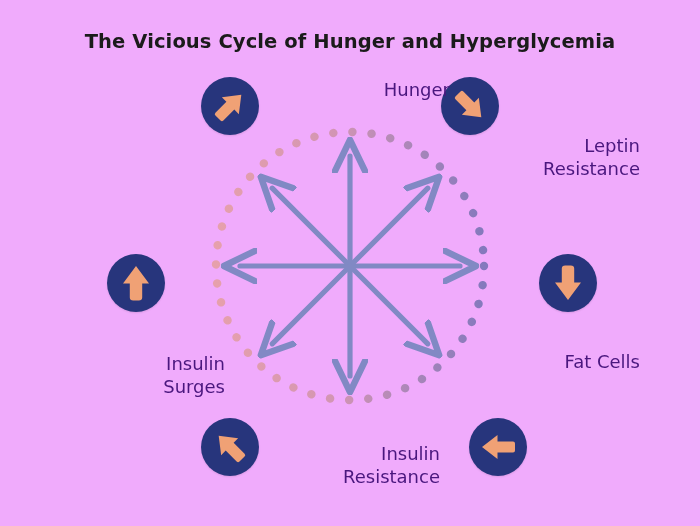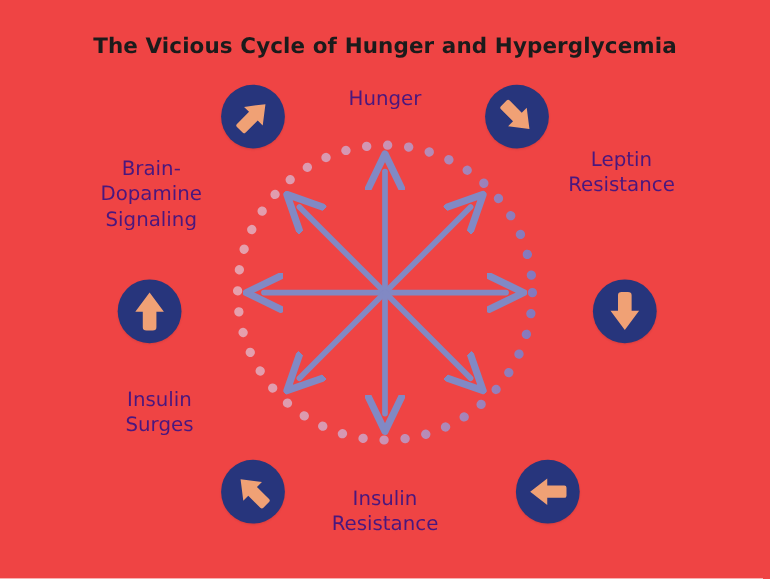--- a/index.html
+++ b/index.html
@@ -11,42 +11,42 @@
     width: 700px;
     height: 526px;
     overflow: hidden;
     font-family: "DejaVu Sans", sans-serif;
     position: relative;
   }
   #infographic {
     position: relative;
     width: 700px;
     height: 526px;
-    background: #ef4444;
+    background: #f0abfc;
   }
   #chart-title {
     position: absolute;
     top: 30px;
     left: 0;
     width: 700px;
     text-align: center;
     font-family: "DejaVu Sans", sans-serif;
     font-size: 19.5px;
     font-weight: bold;
     color: #1b1b1b;
     letter-spacing: 0.1px;
   }
   .node-label {
     position: absolute;
     color: #4a177e;
     font-family: "DejaVu Sans", sans-serif;
     font-size: 18px;
     font-weight: 400;
     line-height: 1.28;
-    text-align: center;
+    text-align: right;
     white-space: pre-line;
   }
   #label-hunger          { left: 250px; top: 78px;  width: 200px; }
   #label-leptin         { left: 490px; top: 134px; width: 150px; }
   #label-fat-cells      { left: 490px; top: 350px; width: 150px; }
   #label-insulin-res    { left: 260px; top: 442px; width: 180px; }
   #label-insulin-surges { left: 65px;  top: 352px; width: 160px; }
   #label-brain          { left: 50px;  top: 142px; width: 175px; }
 
   .badge {
@@ -162,24 +162,22 @@
                  Q23.4 46 23.4 44 L23.4 28.5 L17 28.5 Z" fill="#f0a175"></path>
       </g>
     </svg>
   </div>
 
   <div class="node-label" id="label-hunger">Hunger</div>
 
   <div class="node-label" id="label-leptin">Leptin
 Resistance</div>
 
+  <div class="node-label" id="label-fat-cells">Fat Cells</div>
 
   <div class="node-label" id="label-insulin-res">Insulin
 Resistance</div>
 
   <div class="node-label" id="label-insulin-surges">Insulin
 Surges</div>
 
-  <div class="node-label" id="label-brain">Brain-
-Dopamine
-Signaling</div>
 
 </div>
 
 </body></html>

